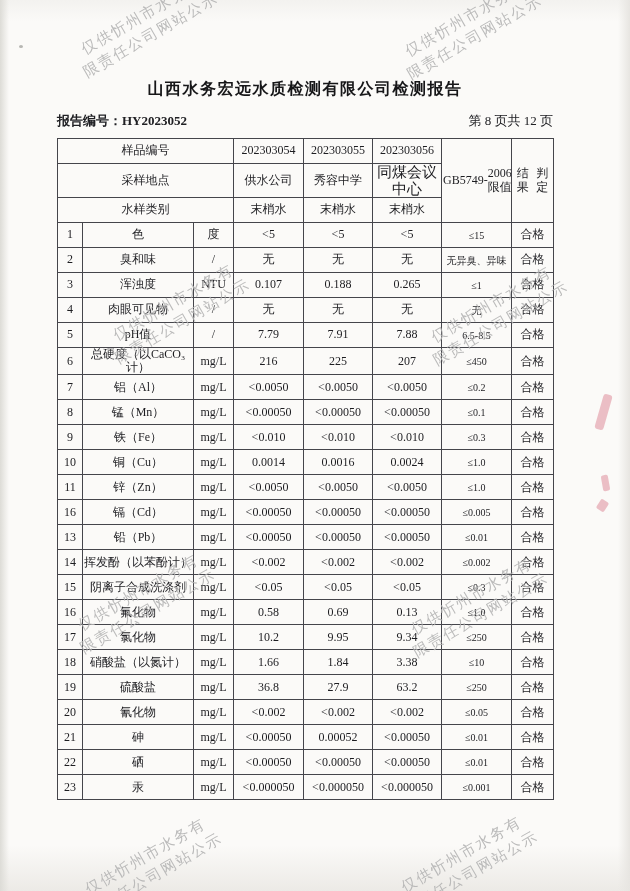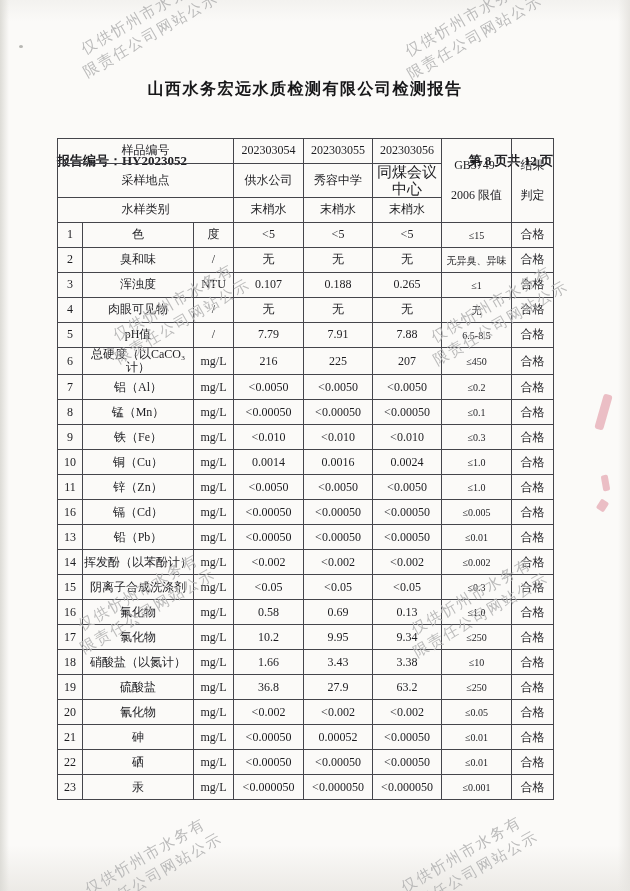--- a/index.html
+++ b/index.html
@@ -28,23 +28,23 @@
   
   .doc-title {
     position:absolute; left:57px; top:79px; width:496px;
     text-align:center; font-weight:700; font-size:16px; letter-spacing:1.5px;
     color:#161618;
     font-family:Liberation Mono, monospace;
   }
   .info-line {
     position:absolute; left:57px; top:112px; width:496px;
     display:flex; justify-content:space-between; align-items:baseline;
-    font-size:13px; font-weight:700; color:#202024;margin-top:40px;
-  }
-  .info-line .page-ind { font-weight:700; }
+    font-size:13px; font-weight:700; color:#202024;
+  }
+  .info-line .page-ind { font-weight:400; }
 
   
   table.report {
     position:absolute; left:57px; top:138px; width:496px;
     border-collapse:collapse; table-layout:fixed;
     font-size:12px; color:#1d1d21;
   }
   table.report td, table.report th {
     border:1px solid #45454b;
     text-align:center; vertical-align:middle;
@@ -52,21 +52,21 @@
     height:25px; line-height:1.1;
     overflow:hidden;
   }
   col.c-no{width:25px} col.c-name{width:111px} col.c-unit{width:40px}
   col.c-s1{width:70px} col.c-s2{width:69px} col.c-s3{width:69px}
   col.c-lim{width:70px} col.c-res{width:42px}
   thead td { height:26px; }
   td.name-cell { text-align:left; padding-left:7px; }
   td.limit-cell { font-size:10px; white-space:nowrap; }
   td.loc-wrap { font-size:15px; line-height:1.15; }
-  .two-line { display:flex; flex-direction:column; justify-content:space-evenly; height:76px; align-items:center; font-size:12px; }
+  .two-line { display:flex; flex-direction:row; justify-content:space-evenly; height:76px; align-items:center; font-size:12px; }
   .two-line span { display:block; }
 
   
   .wm {
     position:absolute; z-index:6;
     transform:rotate(-30deg);
     font-size:15px; line-height:21px; letter-spacing:2px;
     white-space:nowrap; display:flex; flex-direction:column;
     color:#b3b3b3; opacity:.88;
     font-family:"Liberation Sans", sans-serif;
@@ -307,21 +307,21 @@
           <td>9.95</td>
           <td>9.34</td>
           <td class="limit-cell">≤250</td>
           <td>合格</td>
         </tr>
         <tr>
           <td>18</td>
           <td class="name-cell">硝酸盐（以氮计）</td>
           <td>mg/L</td>
           <td>1.66</td>
-          <td>3.43</td>
+          <td>1.84</td>
           <td>3.38</td>
           <td class="limit-cell">≤10</td>
           <td>合格</td>
         </tr>
         <tr>
           <td>19</td>
           <td class="name-cell">硫酸盐</td>
           <td>mg/L</td>
           <td>36.8</td>
           <td>27.9</td>

